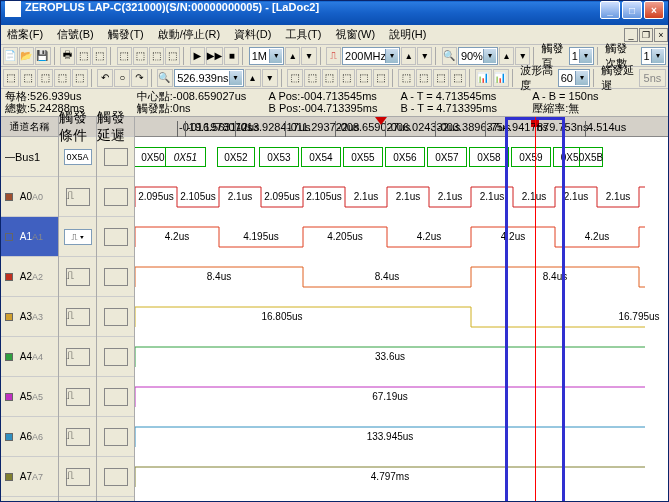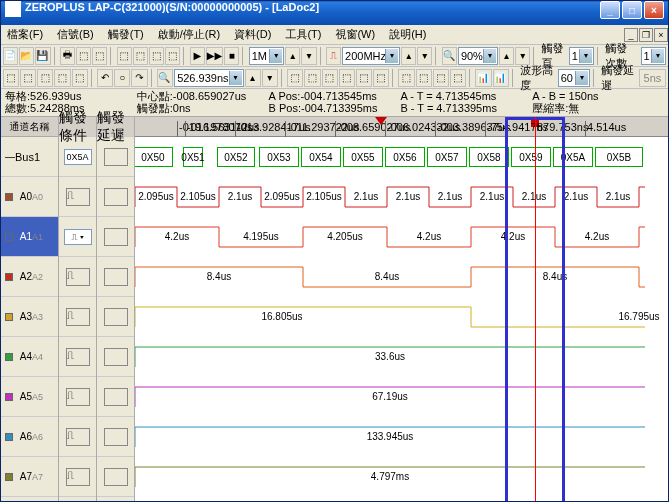--- a/index.html
+++ b/index.html
@@ -281,31 +281,31 @@
         <div class="tick" style="left: 150px;">-011.293722us</div>
         <div class="tick" style="left: 200px;">-008.659027us</div>
         <div class="tick" style="left: 250px;">-006.024332us</div>
         <div class="tick" style="left: 300px;">-003.389637us</div>
         <div class="tick" style="left: 350px;">-754.9417ns</div>
         <div class="tick" style="left: 400px;">879.753ns</div>
         <div class="tick" style="left: 450px;">4.514us</div>
       </div>
     <div class="busrow" id="busrow">
         <div class="hex" style="left: -2px; width: 40px;">0X50</div>
-        <div class="hex" style="left: 48px; width: 20px;">0X51</div>
+        <div class="hex" style="left: 30px; width: 41px; font-style: italic;">0X51</div>
         <div class="hex" style="left: 82px; width: 38px;">0X52</div>
         <div class="hex" style="left: 124px; width: 40px;">0X53</div>
         <div class="hex" style="left: 166px; width: 40px;">0X54</div>
         <div class="hex" style="left: 208px; width: 40px;">0X55</div>
         <div class="hex" style="left: 250px; width: 40px;">0X56</div>
         <div class="hex" style="left: 292px; width: 40px;">0X57</div>
         <div class="hex" style="left: 334px; width: 40px;">0X58</div>
         <div class="hex" style="left: 376px; width: 40px;">0X59</div>
         <div class="hex" style="left: 418px; width: 40px;">0X5A</div>
-        <div class="hex" style="left: 460px; width: 48px;">0X5B</div>
+        <div class="hex" style="left: 444px; width: 24px;">0X5B</div>
       </div>
     <div id="sigrows">
         <div class="sigrow">
           <svg width="510" height="40">
             <path d="M0 30 L0 30 L0 10 L42 10 L42 10 L42 30 L84 30 L84 30 L84 10 L126 10 L126 10 L126 30 L168 30 L168 30 L168 10 L210 10 L210 10 L210 30 L252 30 L252 30 L252 10 L294 10 L294 10 L294 30 L336 30 L336 30 L336 10 L378 10 L378 10 L378 30 L420 30 L420 30 L420 10 L462 10 L462 10 L462 30 L504 30 L504 30 L504 10 L546 10 " stroke="#d02020" fill="none" stroke-width="1"></path>
           </svg>
           <div class="siglabel" style="left: 2px; top: 14px; width: 38px;">2.095us</div>
           <div class="siglabel" style="left: 44px; top: 14px; width: 38px;">2.105us</div>
           <div class="siglabel" style="left: 86px; top: 14px; width: 38px;">2.1us</div>
           <div class="siglabel" style="left: 128px; top: 14px; width: 38px;">2.095us</div>

